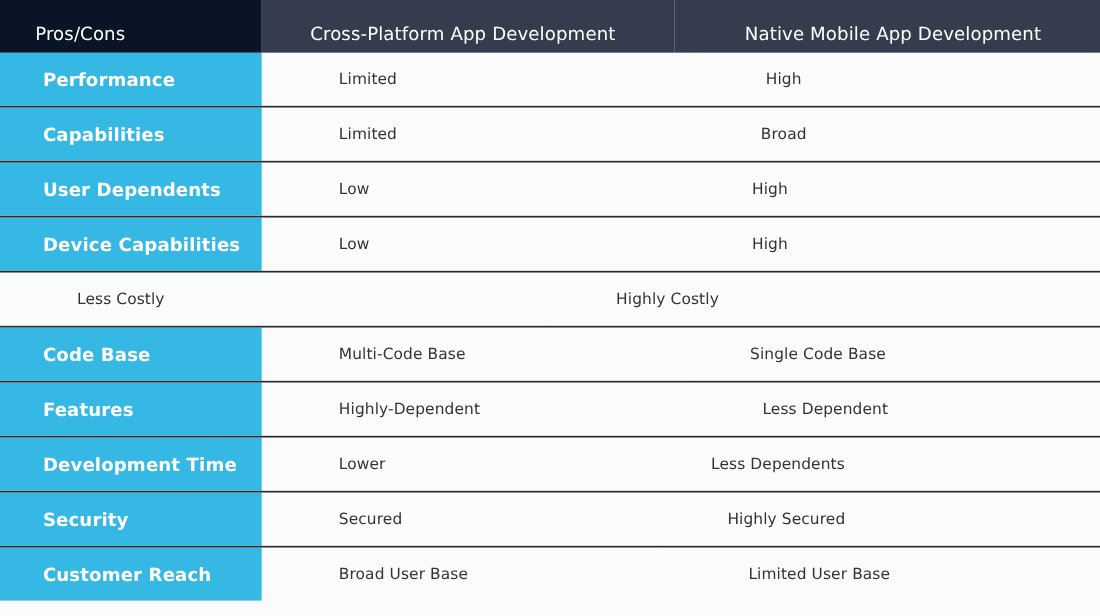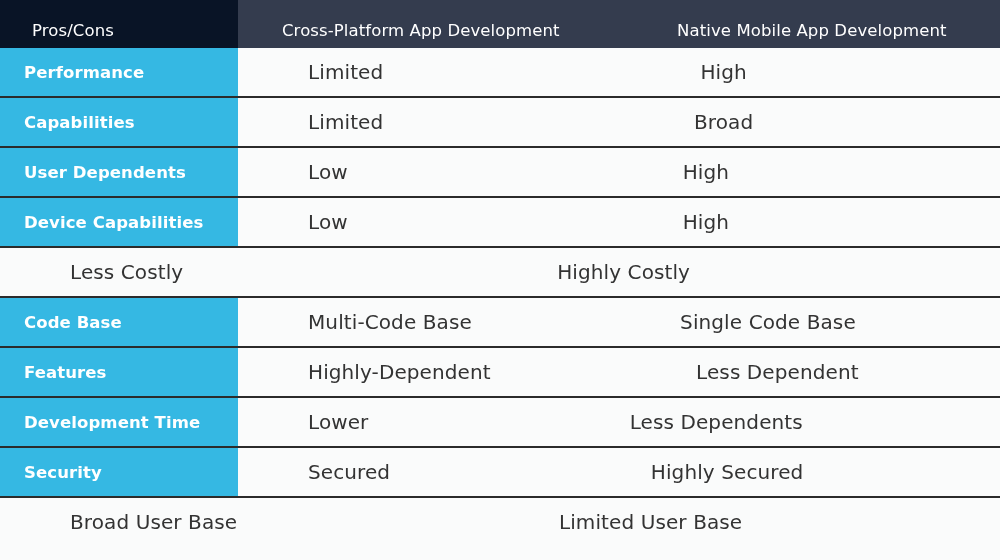--- a/index.html
+++ b/index.html
@@ -79,28 +79,28 @@
     white-space: nowrap;
     overflow: hidden;
   }
   .td-label {
     width: 238px;
     flex: 0 0 238px;
     background: #35b8e3;
     color: #ffffff;
     font-size: 16.5px;
     font-weight: 700;
-    padding-left: 24px;
+    padding-left: 39px;
     letter-spacing: 0.1px;
   }
   .td-value {
     flex: 1 1 auto;
     background: #fafbfb;
     color: #333333;
-    font-size: 20px;
+    font-size: 14px;
     font-weight: 400;
     letter-spacing: 0.1px;
   }
   .td-value-2 { padding-left: 70px; }
   .td-value-3 { padding-left: 64px; }
 </style>
 </head>
 <body>
 
 <div class="comparison-table">
@@ -160,18 +160,19 @@
       <div class="td td-value td-value-3">Less Dependents</div>
     </div>
 
     <div class="tr">
       <div class="td td-label">Security</div>
       <div class="td td-value td-value-2">Secured</div>
       <div class="td td-value td-value-3">Highly Secured</div>
     </div>
 
     <div class="tr">
+      <div class="td td-label">Customer Reach</div>
       <div class="td td-value td-value-2">Broad User Base</div>
       <div class="td td-value td-value-3">Limited User Base</div>
     </div>
 
   </div>
 </div>
 
 </body></html>

